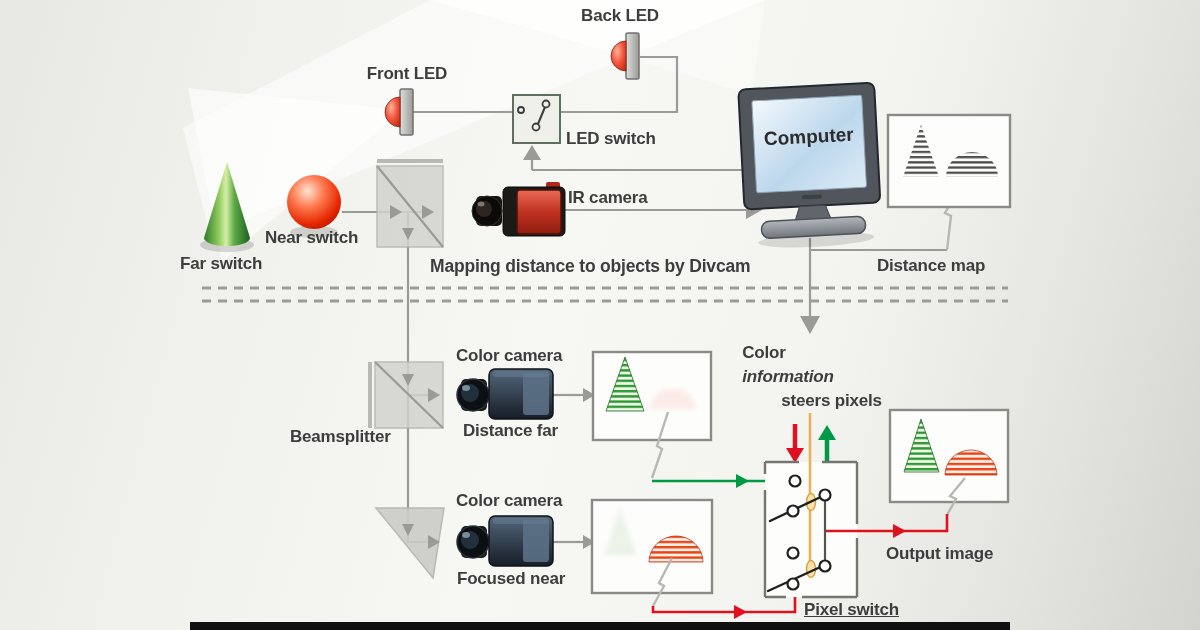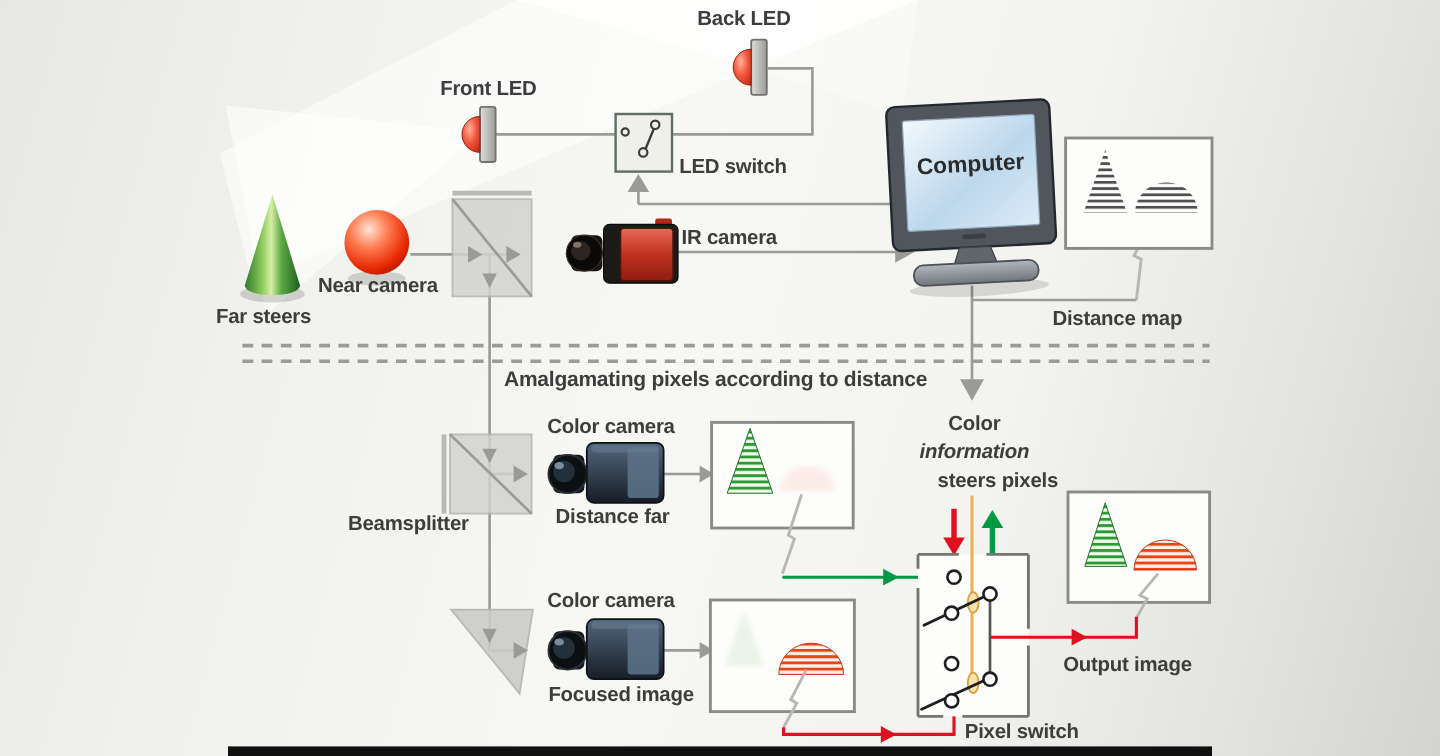--- a/index.html
+++ b/index.html
@@ -3,21 +3,21 @@
 <meta charset="utf-8">
 <style>
   html,body{margin:0;padding:0;}
   .stage{
     position:relative; width:1200px; height:630px; overflow:hidden;
     background: linear-gradient(105deg,#e7e8e3 0%, #f0f0ec 20%, #f7f7f3 46%, #f3f3ef 68%, #e3e4df 86%, #d3d4d0 100%);
     font-family:"Liberation Sans", sans-serif;
   }
   svg{position:absolute; left:0; top:0;}
   .lbl{position:absolute; font:700 17px/1.15 "Liberation Sans", sans-serif; color:#3d3d3d; white-space:nowrap; letter-spacing:-0.2px;}
-  .ctr{transform:translateX(-50%); text-align:center;}
+  .ctr{transform:translateX(-50%); text-align:left;}
   .caption{font-size:17.5px;}
   .depth{line-height:24px;}
   
   .w{stroke:#9a9a96; stroke-width:2.2; fill:none;}
   .ah{fill:#9a9a96; stroke:none;}
   .ldr{stroke:#b7b7b3; stroke-width:2.4; fill:none;}
   .rw{stroke:#e0111f; stroke-width:2.6; fill:none;}
   .gw{stroke:#009a44; stroke-width:2.6; fill:none;}
   .bx{fill:#fdfdfb; stroke:#8a8a86; stroke-width:2.4;}
   .ct{stroke:#1f1f1f; stroke-width:2.2; fill:#ffffff;}
@@ -272,30 +272,30 @@
     <path class="bd" d="M765,462 H799 M822,462 H857 M765,597 H786 M802,597 H857 M765,462 V474 M765,490 V597 M857,462 V524 M857,538 V597"></path>
   </g>
 
   <rect x="190" y="622" width="820" height="8" fill="#101010"></rect>
 </svg>
 
 <div class="lbl ctr" style="left:620px; top:6px;">Back LED</div>
 <div class="lbl ctr" style="left:407px; top:64px;">Front LED</div>
 <div class="lbl" style="left:566px; top:129px;">LED switch</div>
 <div class="lbl" style="left:568px; top:188px;">IR camera</div>
-<div class="lbl" style="left:265px; top:228px;">Near camera</div>
-<div class="lbl" style="left:180px; top:254px;">Far steers</div>
+<div class="lbl" style="left:265px; top:228px;">Near switch</div>
+<div class="lbl" style="left:180px; top:254px;">Far switch</div>
 <div class="lbl" style="left:877px; top:256px;">Distance map</div>
-<div class="lbl caption" style="left:420px; top:306px;">Amalgamating pixels according to distance</div>
+<div class="lbl caption" style="left:430px; top:256px;">Mapping distance to objects by Divcam</div>
 <div class="lbl" style="left:290px; top:427px;">Beamsplitter</div>
 <div class="lbl" style="left:456px; top:346px;">Color camera</div>
 <div class="lbl" style="left:463px; top:421px;">Distance far</div>
 <div class="lbl" style="left:456px; top:491px;">Color camera</div>
-<div class="lbl" style="left:457px; top:569px;">Focused image</div>
+<div class="lbl" style="left:457px; top:569px;">Focused near</div>
 <div class="lbl ctr depth" style="left:812px; top:341px;">
   <span style="display:block;">Color</span>
   <span style="display:block;font-style:italic;">information</span>
   <span style="display:block;margin-left:39px;">steers pixels</span>
 </div>
 <div class="lbl" style="left:886px; top:544px;">Output image</div>
-<div class="lbl" style="left:804px; top:600px;">Pixel switch</div>
+<div class="lbl" style="left:804px; top:600px;text-decoration:underline;">Pixel switch</div>
 
 </div>
 
 </body></html>

